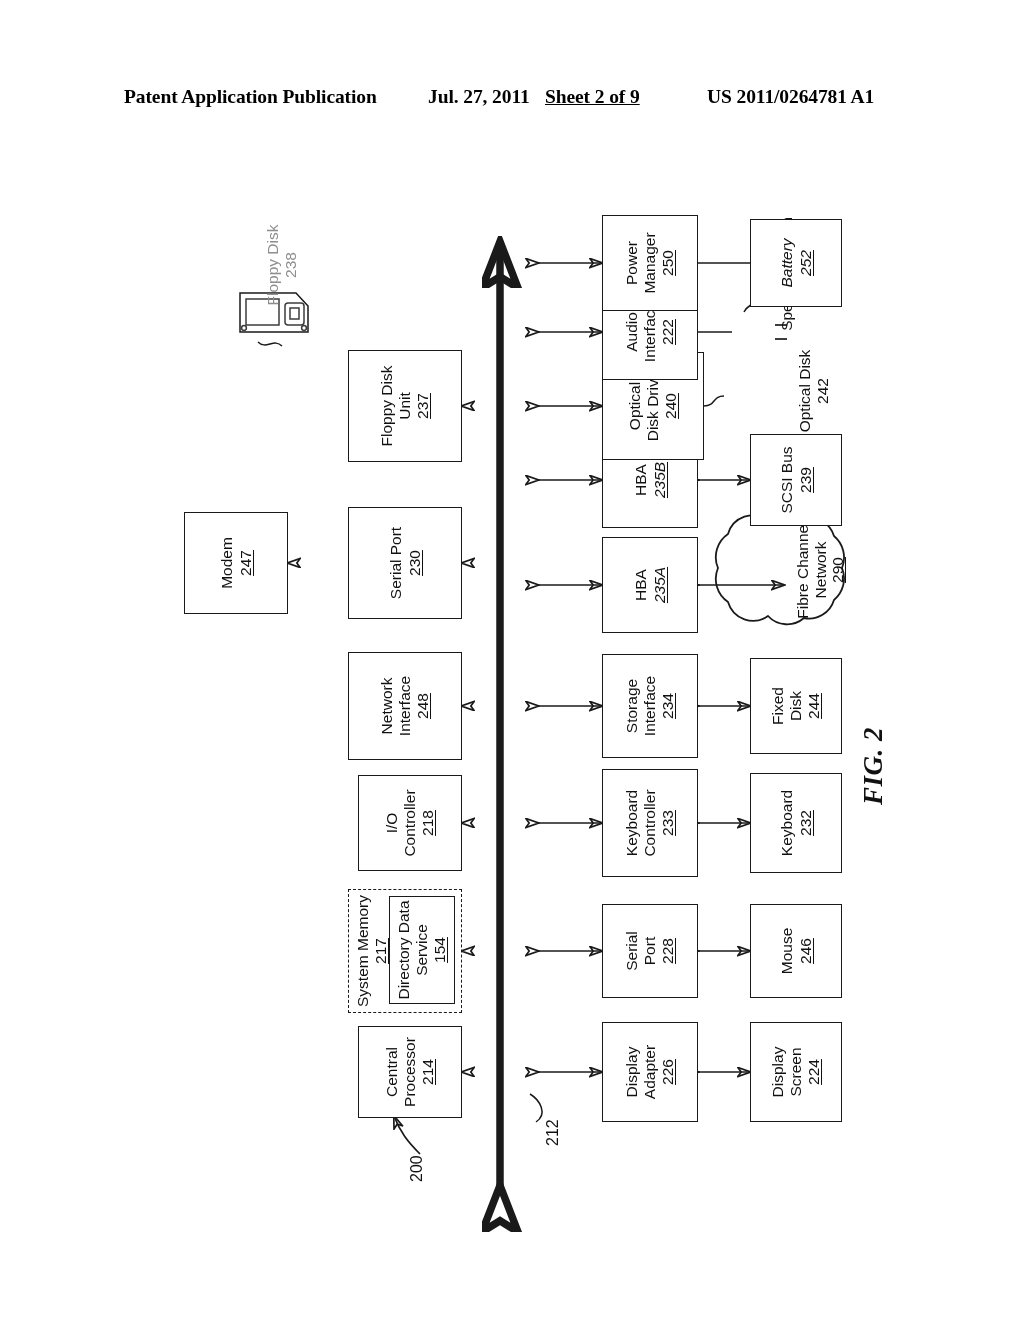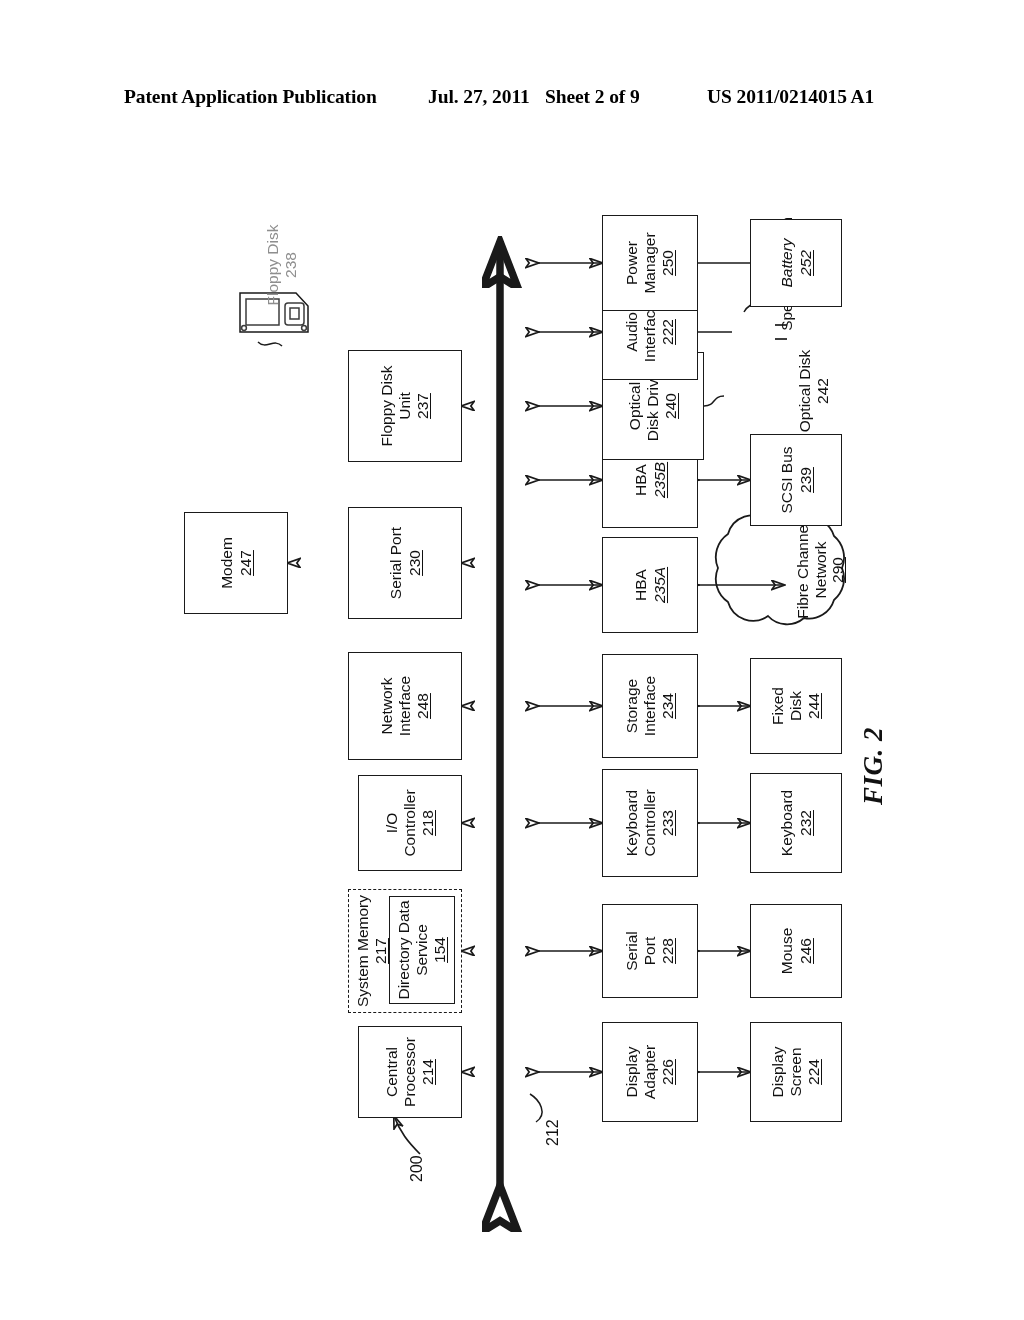--- a/index.html
+++ b/index.html
@@ -24,21 +24,21 @@
     width: 812px;
     height: 30px;
     font-family: "Liberation Serif", serif;
     font-weight: bold;
     font-size: 19.5px;
     letter-spacing: -0.1px;
     white-space: nowrap;
   }
   #page-header .h-pub   { position: absolute; left: 124px;  top: 0; }
   #page-header .h-date  { position: absolute; left: 428px;  top: 0; }
-  #page-header .h-sheet { position: absolute; left: 545px;  top: 0; }
+  #page-header .h-sheet { position: absolute; left: 545px;  top: 0; text-decoration: underline; }
   #page-header .h-num   { position: absolute; left: 707px;  top: 0; }
 
   
   #figure-stage {
     position: absolute;
     width: 1000px;
     height: 760px;
     left: 50%;
     top: 50%;
     transform: translate(-50%, -50%) translate(0px, 58px) rotate(-90deg);
@@ -117,21 +117,21 @@
     fill: none;
   }
 </style>
 </head>
 <body>
 
 <div id="page-header">
   <span class="h-pub">Patent Application Publication</span>
   <span class="h-date">Jul. 27, 2011</span>
   <span class="h-sheet">Sheet 2 of 9</span>
-  <span class="h-num">US 2011/0214015 A1</span>
+  <span class="h-num">US 2011/0264781 A1</span>
 </div>
 
 <div id="figure-stage">
 
   <svg class="overlay" viewBox="0 0 1000 760">
     <defs>
       <marker id="ah" markerWidth="9" markerHeight="9" refX="7.6" refY="3.1" orient="auto" markerUnits="strokeWidth">
         <path d="M0.4,0.4 L8,3.1 L0.4,5.8 L2.4,3.1 Z" fill="#1a1a1a" stroke="none"></path>
       </marker>
       <marker id="ah-s" markerWidth="8" markerHeight="8" refX="6.8" refY="2.8" orient="auto" markerUnits="strokeWidth">

